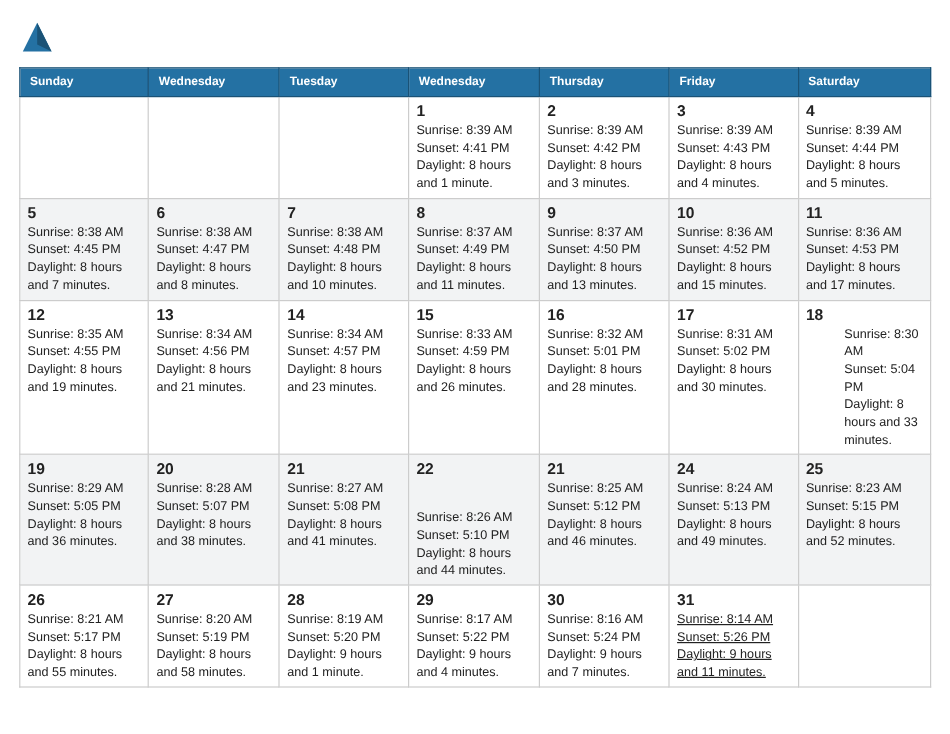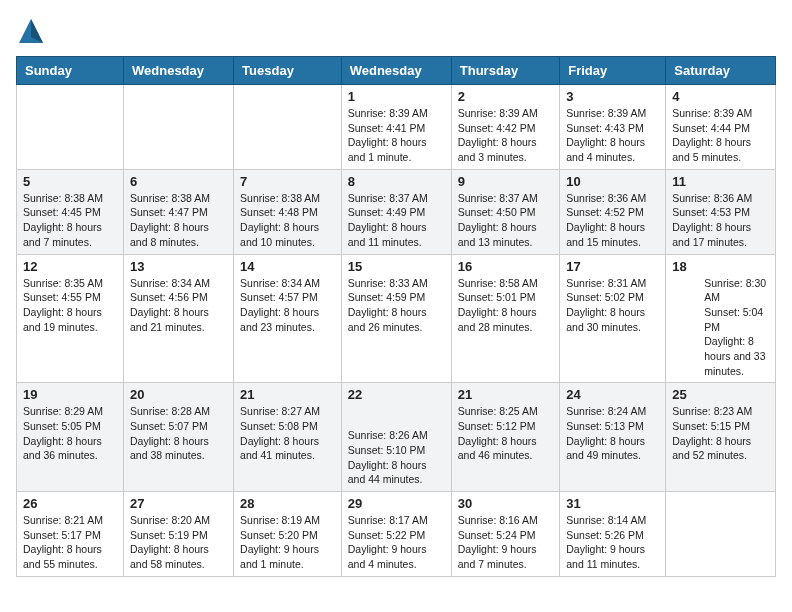--- a/index.html
+++ b/index.html
@@ -45,21 +45,21 @@
     .calendar {
       width: 100%;
       border-collapse: collapse;
       border: 1px solid #ccc;
     }
     .calendar th {
       background: #2471a3;
       color: #fff;
       text-align: left;
       padding: 6px 8px;
-      font-size: 13px;
+      font-size: 10px;
       border: 1px solid #1a5276;
     }
     .calendar td {
       border: 1px solid #ccc;
       vertical-align: top;
       padding: 4px 6px;
       width: 113px;
       min-height: 80px;
       font-size: 11px;
       color: #222;
@@ -210,21 +210,21 @@
 Daylight: 8 hours and 23 minutes.</div>
         </td>
         <td>
           <span class="day-num">15</span>
           <div class="day-info" style="white-space: pre-line;">Sunrise: 8:33 AM
 Sunset: 4:59 PM
 Daylight: 8 hours and 26 minutes.</div>
         </td>
         <td>
           <span class="day-num">16</span>
-          <div class="day-info" style="white-space: pre-line;">Sunrise: 8:58 AM
+          <div class="day-info" style="white-space: pre-line;">Sunrise: 8:32 AM
 Sunset: 5:01 PM
 Daylight: 8 hours and 28 minutes.</div>
         </td>
         <td>
           <span class="day-num">17</span>
           <div class="day-info" style="white-space: pre-line;">Sunrise: 8:31 AM
 Sunset: 5:02 PM
 Daylight: 8 hours and 30 minutes.</div>
         </td>
         <td>
@@ -304,20 +304,20 @@
 Daylight: 9 hours and 4 minutes.</div>
         </td>
         <td>
           <span class="day-num">30</span>
           <div class="day-info" style="white-space: pre-line;">Sunrise: 8:16 AM
 Sunset: 5:24 PM
 Daylight: 9 hours and 7 minutes.</div>
         </td>
         <td>
           <span class="day-num">31</span>
-          <div class="day-info" style="white-space: pre-line;">Sunrise: 8:14 AM
+          <div class="day-info" style="white-space: pre-line; text-decoration: underline;">Sunrise: 8:14 AM
 Sunset: 5:26 PM
 Daylight: 9 hours and 11 minutes.</div>
         </td>
         <td class="empty"></td>
       </tr>
     </tbody>
 </table>
 
 </body></html>

